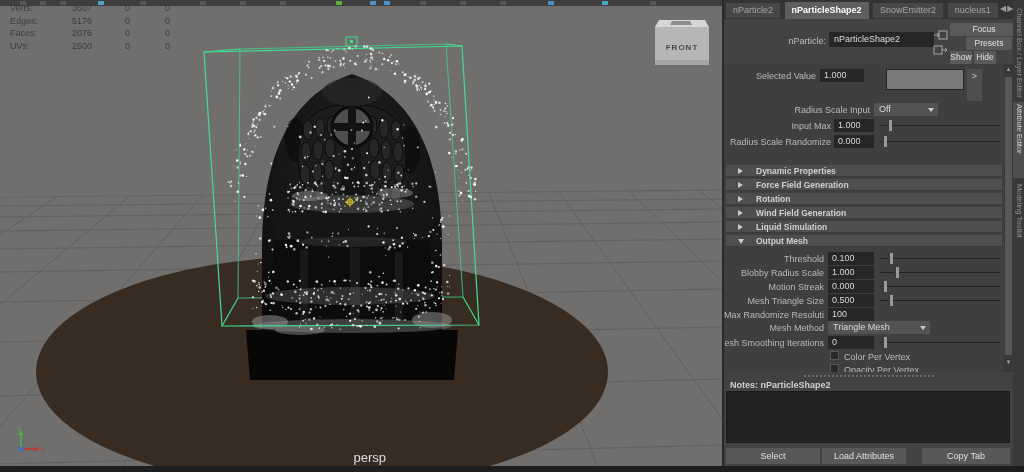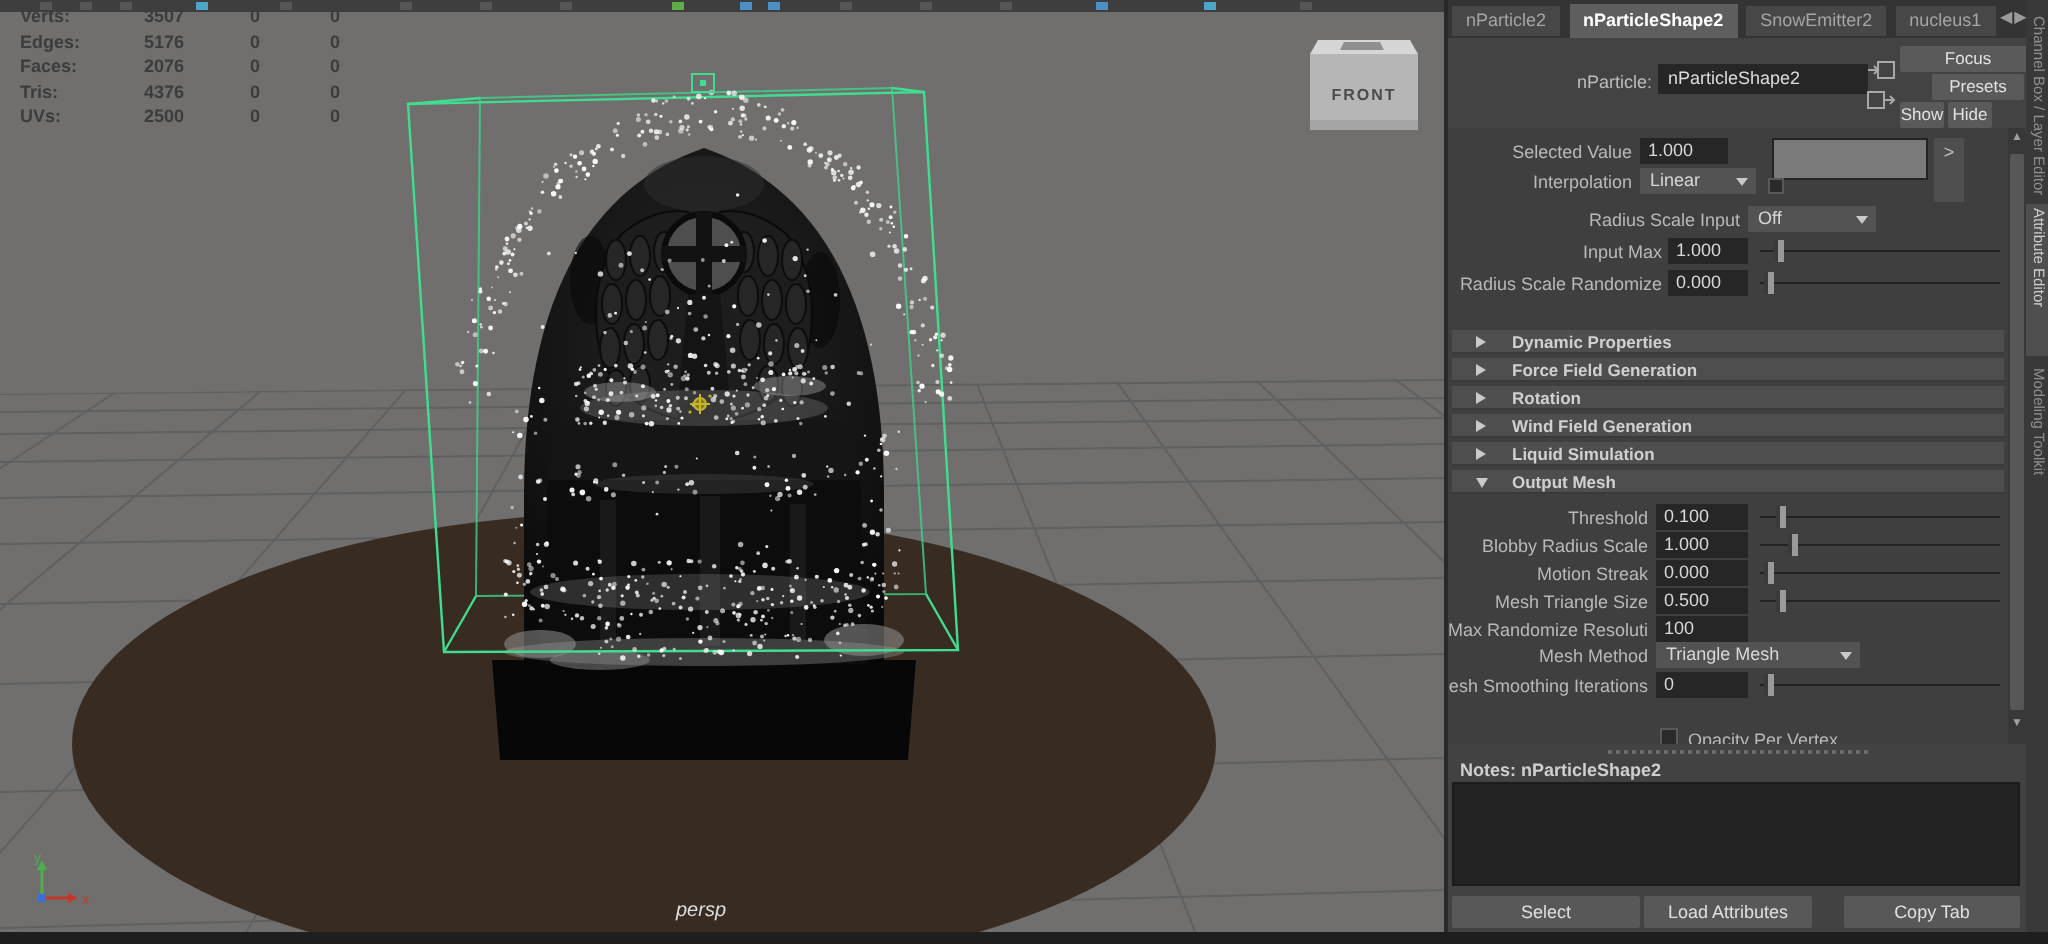--- a/index.html
+++ b/index.html
@@ -2,27 +2,27 @@
 <html><head>
 <meta charset="utf-8">
 <style>
   html,body{margin:0;padding:0;background:#1e1e1e;}
   .app{position:relative;width:1024px;height:472px;overflow:hidden;background:#2b2b2b;
        font-family:"Liberation Sans",sans-serif;-webkit-font-smoothing:antialiased;}
   
   .viewport{position:absolute;left:0;top:0;width:722px;height:466px;background:#706f6e;overflow:hidden;}
   .vp-strip{position:absolute;left:0;top:0;width:722px;height:6px;background:#3e3e3e;overflow:hidden;}
   .vp-strip i{position:absolute;top:1px;width:6px;height:4px;background:#565656;}
-  .hud{position:absolute;left:10px;top:2px;font-size:9px;font-weight:bold;color:#3c3c3c;line-height:12.5px;}
+  .hud{position:absolute;left:10px;top:2px;font-size:9px;font-weight:normal;color:#3c3c3c;line-height:12.5px;}
   .hudrow span{display:inline-block;}
   .hl{width:40px;text-align:left;}
   .hv1{width:42px;text-align:right;}
   .hv2{width:38px;text-align:right;}
   .hv3{width:40px;text-align:right;}
-  .persp{position:absolute;left:338px;top:450px;width:48px;text-align:left;font-size:10px;color:#dedede;font-style:italic;}
+  .persp{position:absolute;left:338px;top:450px;width:48px;text-align:right;font-size:13px;color:#dedede;}
   .axis{position:absolute;left:8px;top:424px;}
   
   .divider{position:absolute;left:722px;top:0;width:2px;height:472px;background:#292929;}
   .panel{position:absolute;left:724px;top:0;width:289px;height:466px;background:#424242;font-size:9px;color:#c4c4c4;}
   .tabbar{position:absolute;left:0;top:0;width:289px;height:19px;background:#343434;}
   .tabs{position:absolute;left:2px;top:0;width:273px;height:19px;overflow:hidden;white-space:nowrap;}
   .tab{display:inline-block;margin:3px 2px 0 0;padding:0 7px;line-height:15px;background:#474747;color:#a5a5a5;}
   .tab.active{margin-top:1px;line-height:17px;background:#5e5e5e;color:#ffffff;font-weight:bold;}
   .tab-arrows{position:absolute;left:276px;top:4px;color:#9b9b9b;font-size:8px;letter-spacing:1px;}
   .hdr{position:absolute;left:0;top:19px;width:289px;height:45px;background:#434343;}
@@ -1028,21 +1028,20 @@
       <i style="left:548px;background:#4b8fc9"></i>
       <i style="left:602px;background:#49a8c9"></i>
       <i style="left:650px"></i>
     </div>
 
     
     <div class="hud">
       <div class="hudrow"><span class="hl">Verts:</span><span class="hv1">3507</span><span class="hv2">0</span><span class="hv3">0</span></div>
       <div class="hudrow"><span class="hl">Edges:</span><span class="hv1">5176</span><span class="hv2">0</span><span class="hv3">0</span></div>
       <div class="hudrow"><span class="hl">Faces:</span><span class="hv1">2076</span><span class="hv2">0</span><span class="hv3">0</span></div>
-      <div class="hudrow"><span class="hl">Tris:</span><span class="hv1">4376</span><span class="hv2">0</span><span class="hv3">0</span></div>
       <div class="hudrow"><span class="hl">UVs:</span><span class="hv1">2500</span><span class="hv2">0</span><span class="hv3">0</span></div>
     </div>
 
     
     <svg class="axis" width="56" height="40">
       <line x1="13" y1="25" x2="13" y2="9" stroke="#4cb04c" stroke-width="1.5"></line>
       <polygon points="13,6 10.5,11 15.5,11" fill="#4cb04c"></polygon>
       <line x1="13" y1="25" x2="28" y2="25" stroke="#c0392b" stroke-width="1.5"></line>
       <polygon points="31,25 26,22.5 26,27.5" fill="#c0392b"></polygon>
       <rect x="11" y="23" width="4" height="4" fill="#3b6fd4"></rect>
@@ -1088,25 +1087,20 @@
     <div class="stub" style="left:220px;width:23px"></div>
 
     <div class="scroll">
 
       <div class="row" style="top:5px">
         <span class="lbl" style="width:92px">Selected Value</span>
         <span class="field" style="left:96px;width:44px">1.000</span>
       </div>
       <div class="ramp" style="top:5px"></div>
       <div class="rampbtn" style="top:5px">&gt;</div>
-      <div class="row" style="top:20px">
-        <span class="lbl" style="width:92px">Interpolation</span>
-        <span class="dd" style="left:96px;width:58px"><span>Linear</span><i class="caret"></i></span>
-        <span class="cb" style="left:160px;top:5px;width:8px;height:8px"></span>
-      </div>
       <div class="row" style="top:39px">
         <span class="lbl" style="width:146px">Radius Scale Input</span>
         <span class="dd" style="left:150px;width:64px"><span>Off</span><i class="caret"></i></span>
       </div>
       <div class="row" style="top:55px">
         <span class="lbl" style="width:107px">Input Max</span>
         <span class="field" style="left:110px;width:40px">1.000</span>
         <span class="slider" style="left:156px;width:120px">
             <i class="track"></i>
             <i class="handle" style="left: 6%;"></i>
@@ -1169,20 +1163,24 @@
         <span class="dd" style="left:104px;width:102px"><span>Triangle Mesh</span><i class="caret"></i></span>
       </div>
       <div class="row" style="top:272px">
         <span class="lbl clipL" style="width:100px">Mesh Smoothing Iterations</span>
         <span class="field" style="left:104px;width:46px">0</span>
         <span class="slider" style="left:156px;width:120px">
             <i class="track"></i>
             <i class="handle" style="left: 2%;"></i>
           </span>
       </div>
+      <div class="row" style="top:286px">
+        <span class="cb" style="left:106px;top:1px"></span>
+        <span class="lbl" style="left:120px;width:110px;text-align:left">Color Per Vertex</span>
+      </div>
       <div class="row" style="top:299px">
         <span class="cb" style="left:106px;top:1px"></span>
         <span class="lbl" style="left:120px;width:110px;text-align:left">Opacity Per Vertex</span>
       </div>
     </div>
 
     <div class="sbar"></div>
     <div class="sarrow" style="top:64px">▲</div>
     <div class="sthumb"></div>
     <div class="sarrow" style="top:357px">▼</div>

